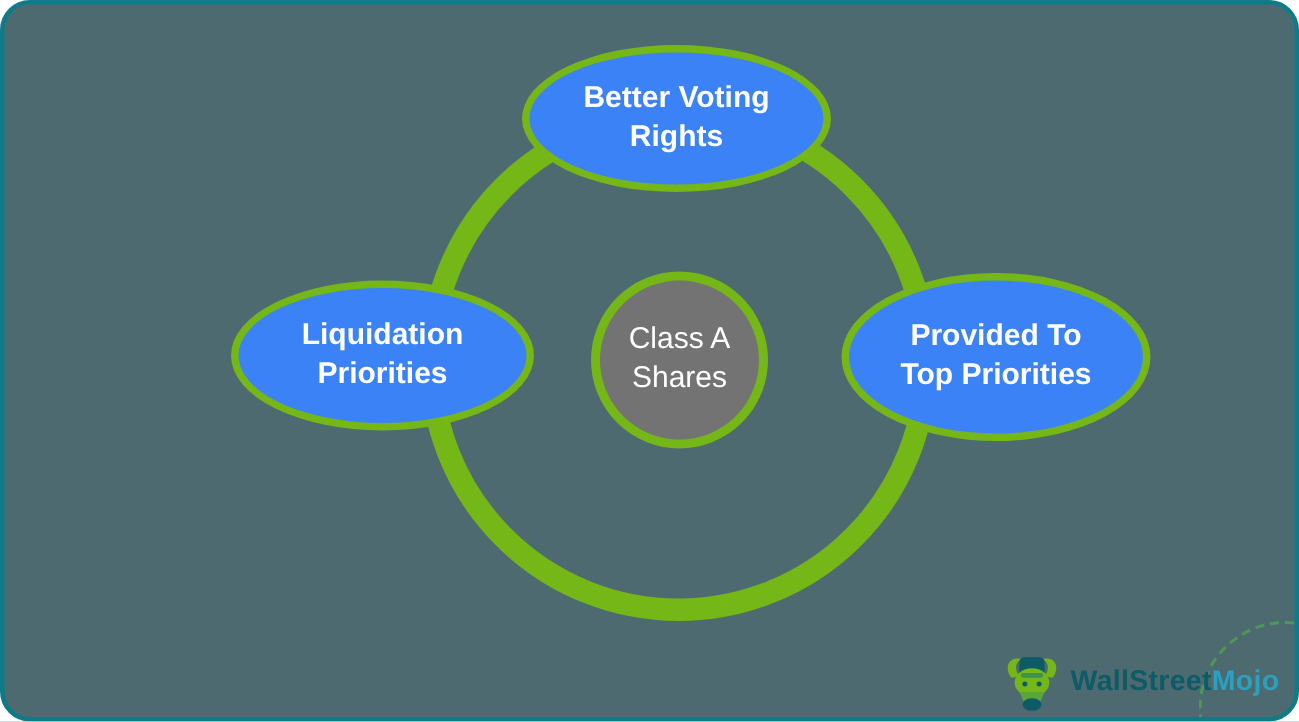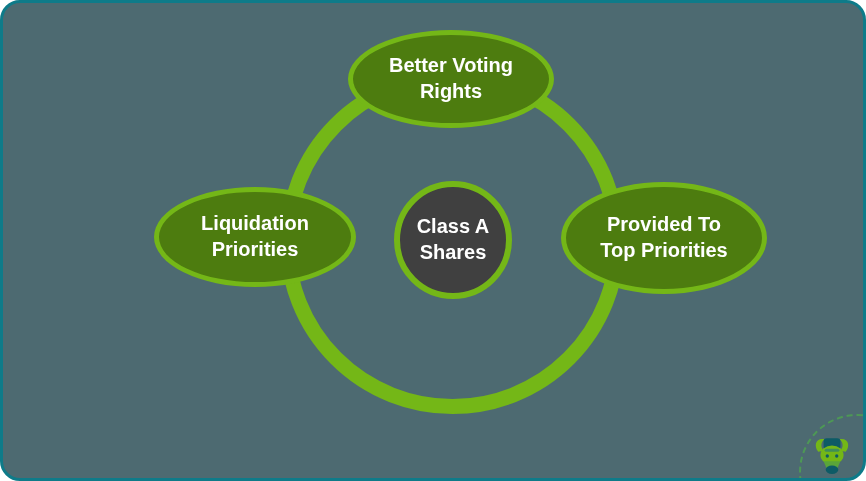--- a/index.html
+++ b/index.html
@@ -21,48 +21,48 @@
     left:277px;top:66px;
     width:345px;height:345px;
     border:15px solid #74b717;
     border-radius:50%;
     z-index:1;
   }
 
   
   .node{
     position:absolute;
-    background:#4d7c0f;
+    background:#3b82f6;
     border:5px solid #74b717;
     border-radius:50%;
     display:flex;align-items:center;justify-content:center;
     text-align:center;
     color:#ffffff;
     font-weight:700;
     font-size:20px;
     line-height:1.28;
     z-index:2;
     padding:8px 26px;
   }
   .node-top{    left:345px; top:27px;  width:206px; height:98px;  }
   .node-left{   left:151px; top:184px; width:202px; height:100px; }
   .node-right{  left:558px; top:179px; width:206px; height:112px; padding:6px 24px;}
   .node-bottom{ left:347px; top:357px; width:206px; height:100px; }
 
   .node-center{
     position:absolute;
     left:391px; top:178px;
     width:118px; height:118px;
-    background:#404040;
+    background:#737373;
     border:6px solid #74b717;
     border-radius:50%;
     display:flex;align-items:center;justify-content:center;
     text-align:center;
     color:#ffffff;
-    font-weight:700;
+    font-weight:400;
     font-size:20px;
     line-height:1.28;
     z-index:3;
     padding:6px;
   }
 
   
   .corner-arc{
     position:absolute;
     right:-52px;bottom:-52px;
@@ -129,15 +129,18 @@
 
       <rect x="13" y="14" width="14" height="3" rx="1.5" fill="#3f8f57"></rect>
 
       <path d="M12 26 h16 l-3 7 h-10 Z" fill="#5aa53a"></path>
 
       <ellipse cx="20" cy="34" rx="6" ry="4" fill="#0d5b66"></ellipse>
 
       <circle cx="15.5" cy="21" r="1.6" fill="#0d5b66"></circle>
       <circle cx="24.5" cy="21" r="1.6" fill="#0d5b66"></circle>
     </svg>
+    <div class="logo-text">
+      <span class="brand-a">WallStreet</span><span class="brand-b">Mojo</span>
+    </div>
   </div>
 
 </div>
 
 </body></html>

